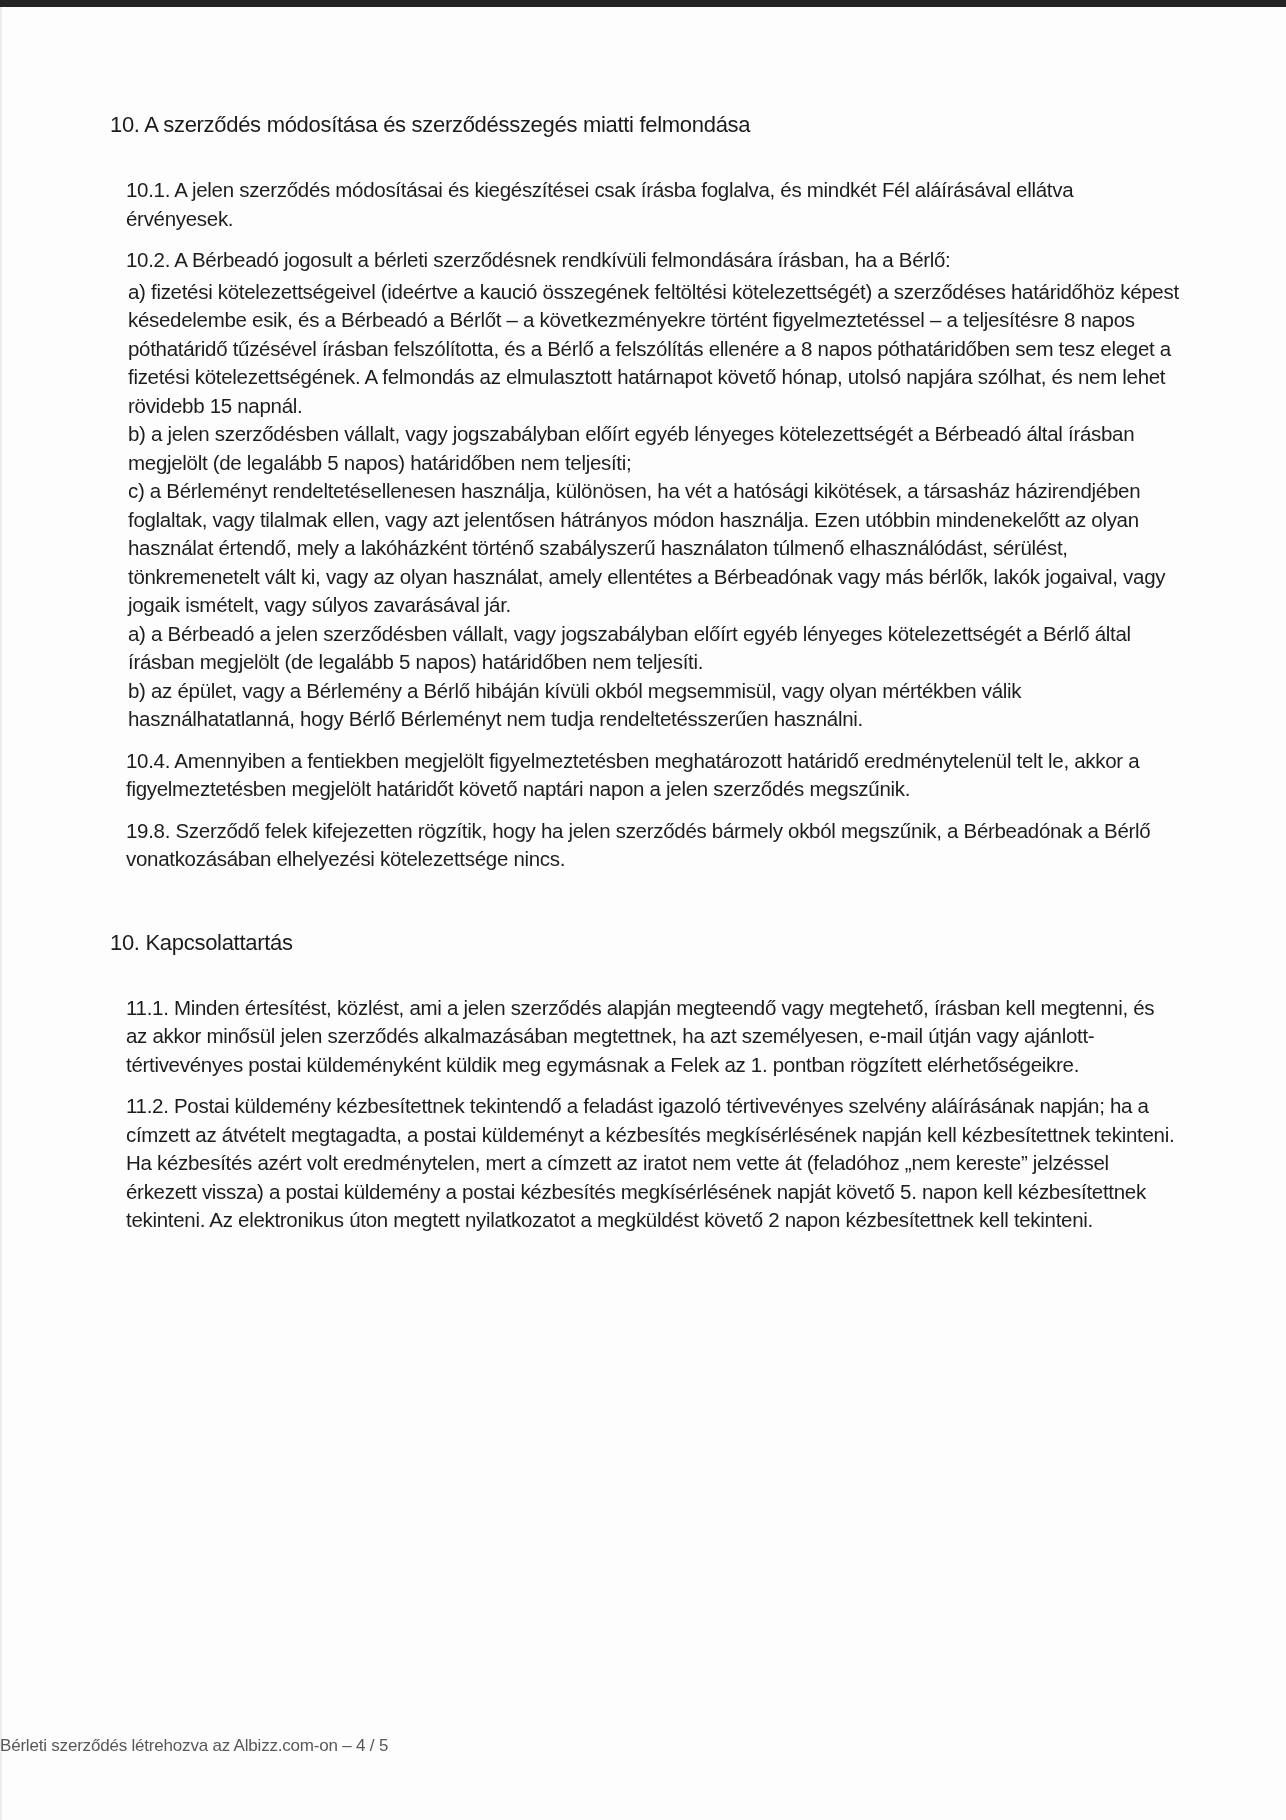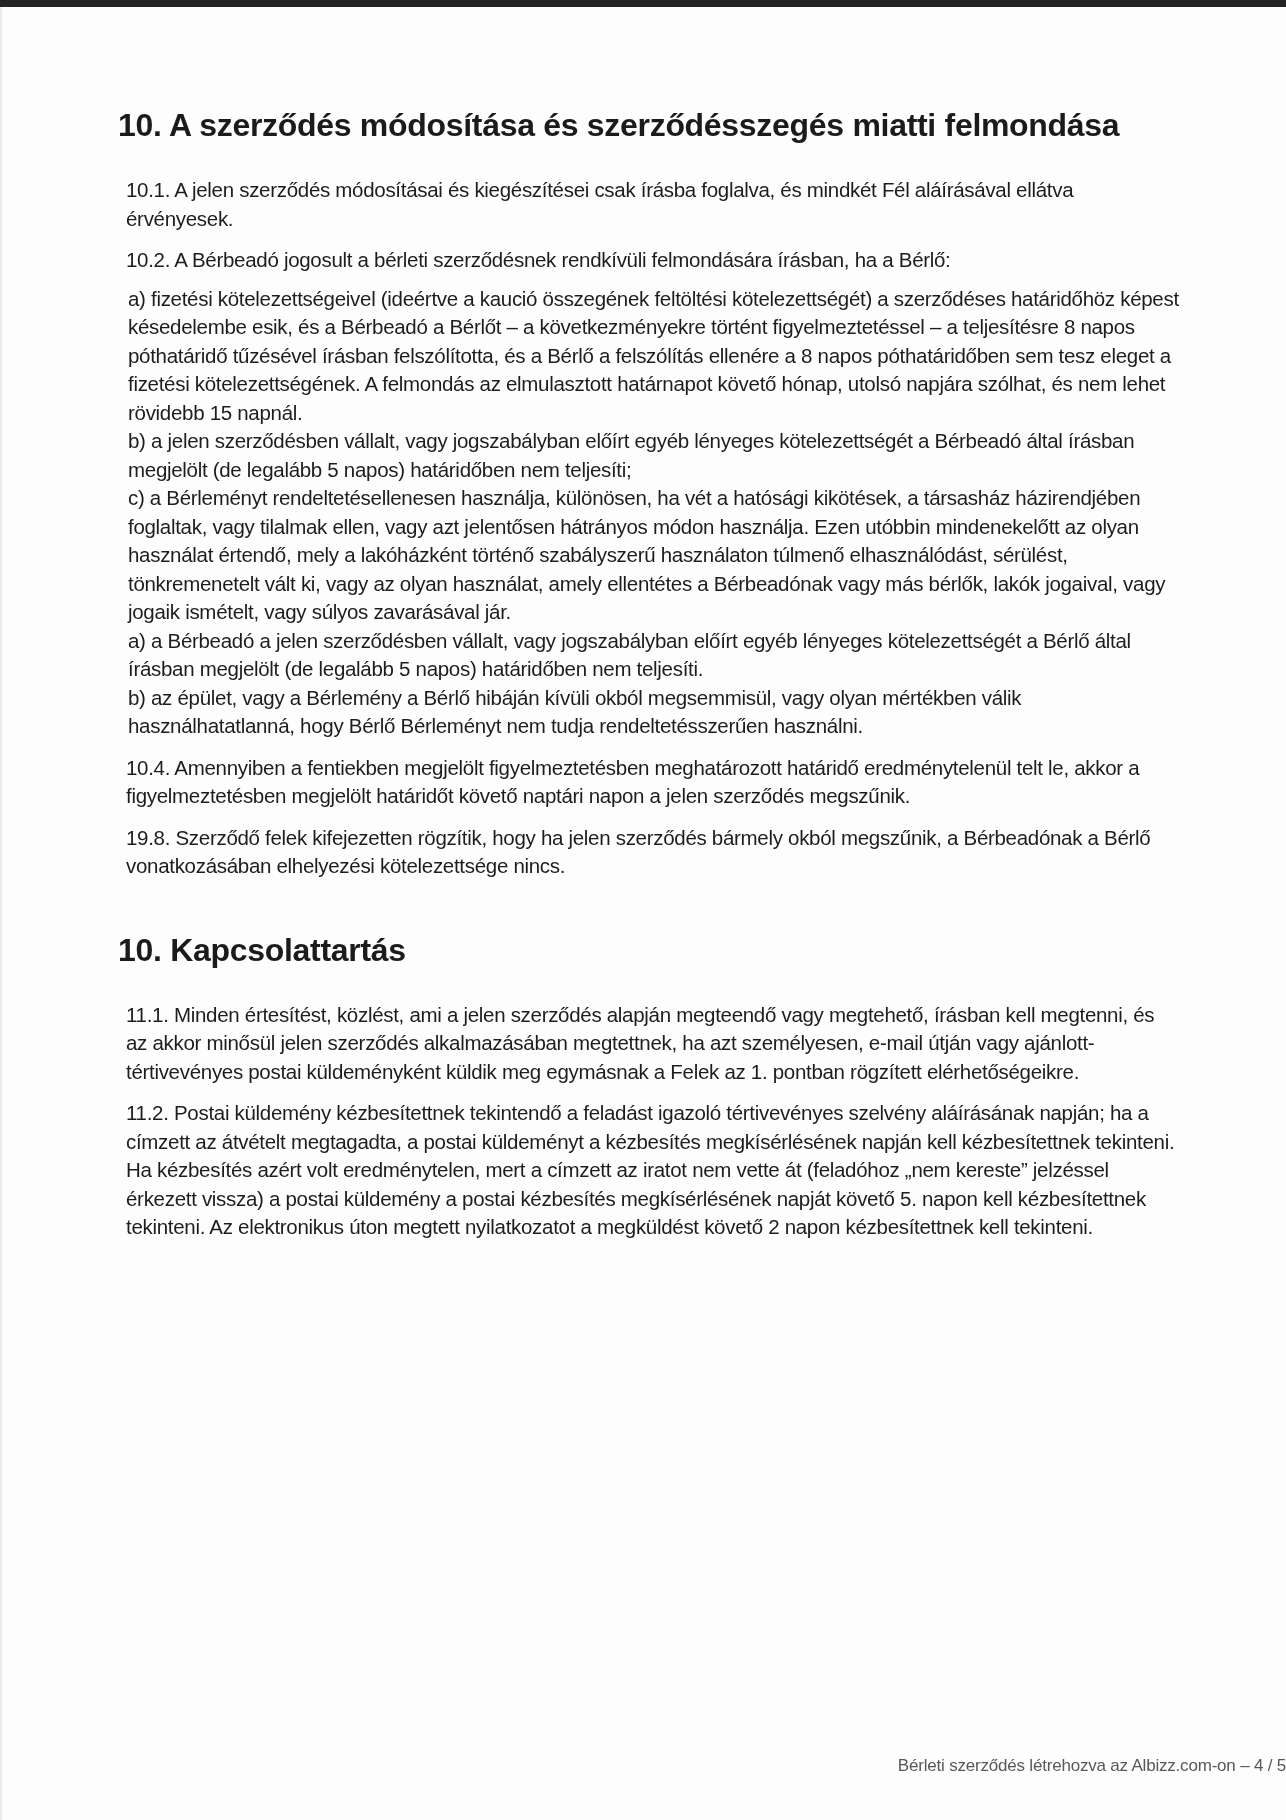--- a/index.html
+++ b/index.html
@@ -21,44 +21,44 @@
     position: absolute; top: 7px; left: 0;
     width: 2px; height: 100%;
     background: #ececec;
   }
   .page {
     position: absolute; top: 7px; left: 0; right: 0; bottom: 0;
     padding: 101px 106px 0 110px;
     box-sizing: border-box;
   }
   .blk-h1 {
-    font-size: 32px;
-    font-weight: bold;
+    font-size: 22px;
+    font-weight: normal;
     line-height: 34px;
     letter-spacing: -0.3px;
     color: #1b1b1b;
-    margin: 0 0 34px 8px;
+    margin: 0 0 34px 0;
   }
   .blk-h1:not(:first-child) { margin-top: 52px; }
   .blk-p {
     font-size: 20.5px;
     line-height: 28.5px;
     letter-spacing: -0.3px;
     margin: 13px 0 0 16px;
   }
   .blk-sub {
     font-size: 20.5px;
     line-height: 28.5px;
     letter-spacing: -0.3px;
     margin: 0 0 0 18px;
   }
-  .blk-p + .blk-sub { margin-top: 10px; }
+  .blk-p + .blk-sub { margin-top: 3px; }
   .footer {
-    position: absolute; left: 0; right: 0; bottom: 44px;
-    text-align: right;
+    position: absolute; left: 0; right: 0; bottom: 64px;
+    text-align: left;
     font-size: 17px;
     letter-spacing: -0.2px;
     color: #585858;
   }
 </style>
 </head>
 <body>
 
 <div class="topbar"></div>
 <div class="left-edge"></div>

